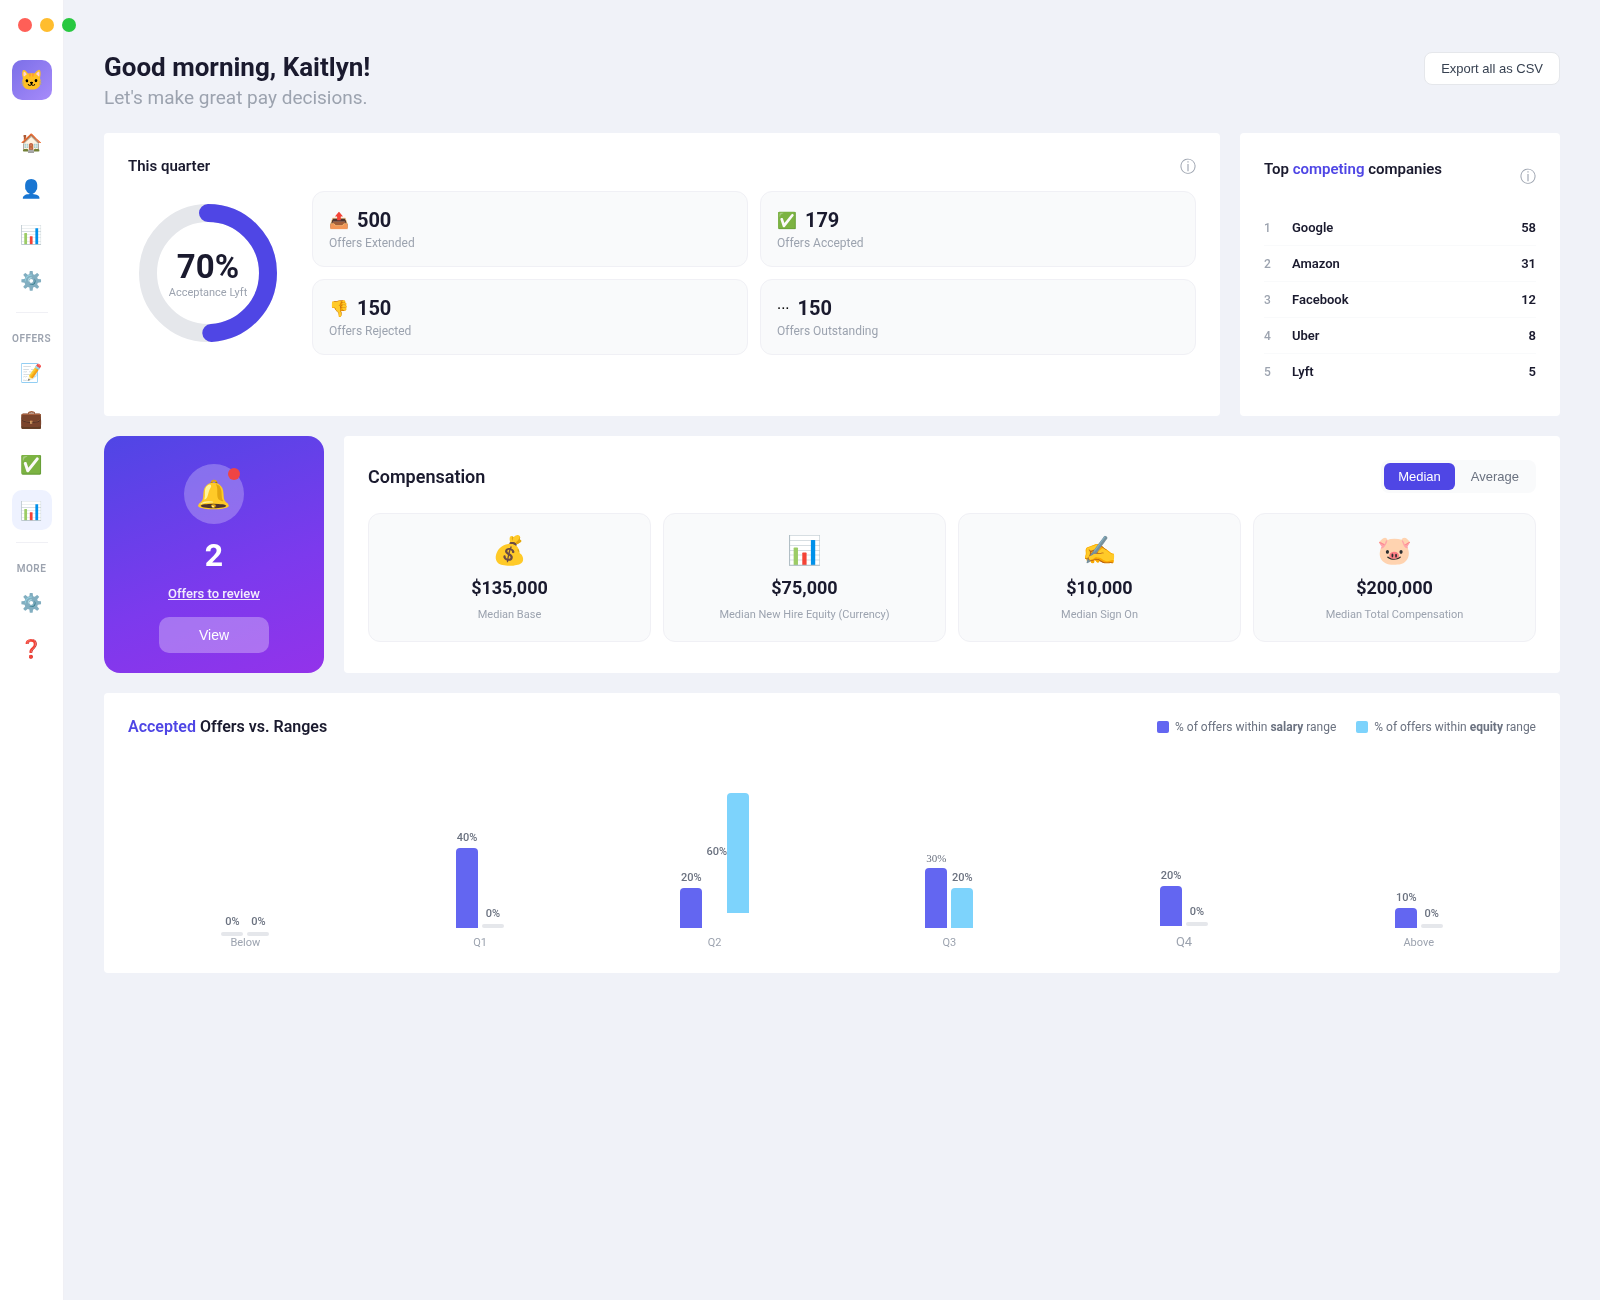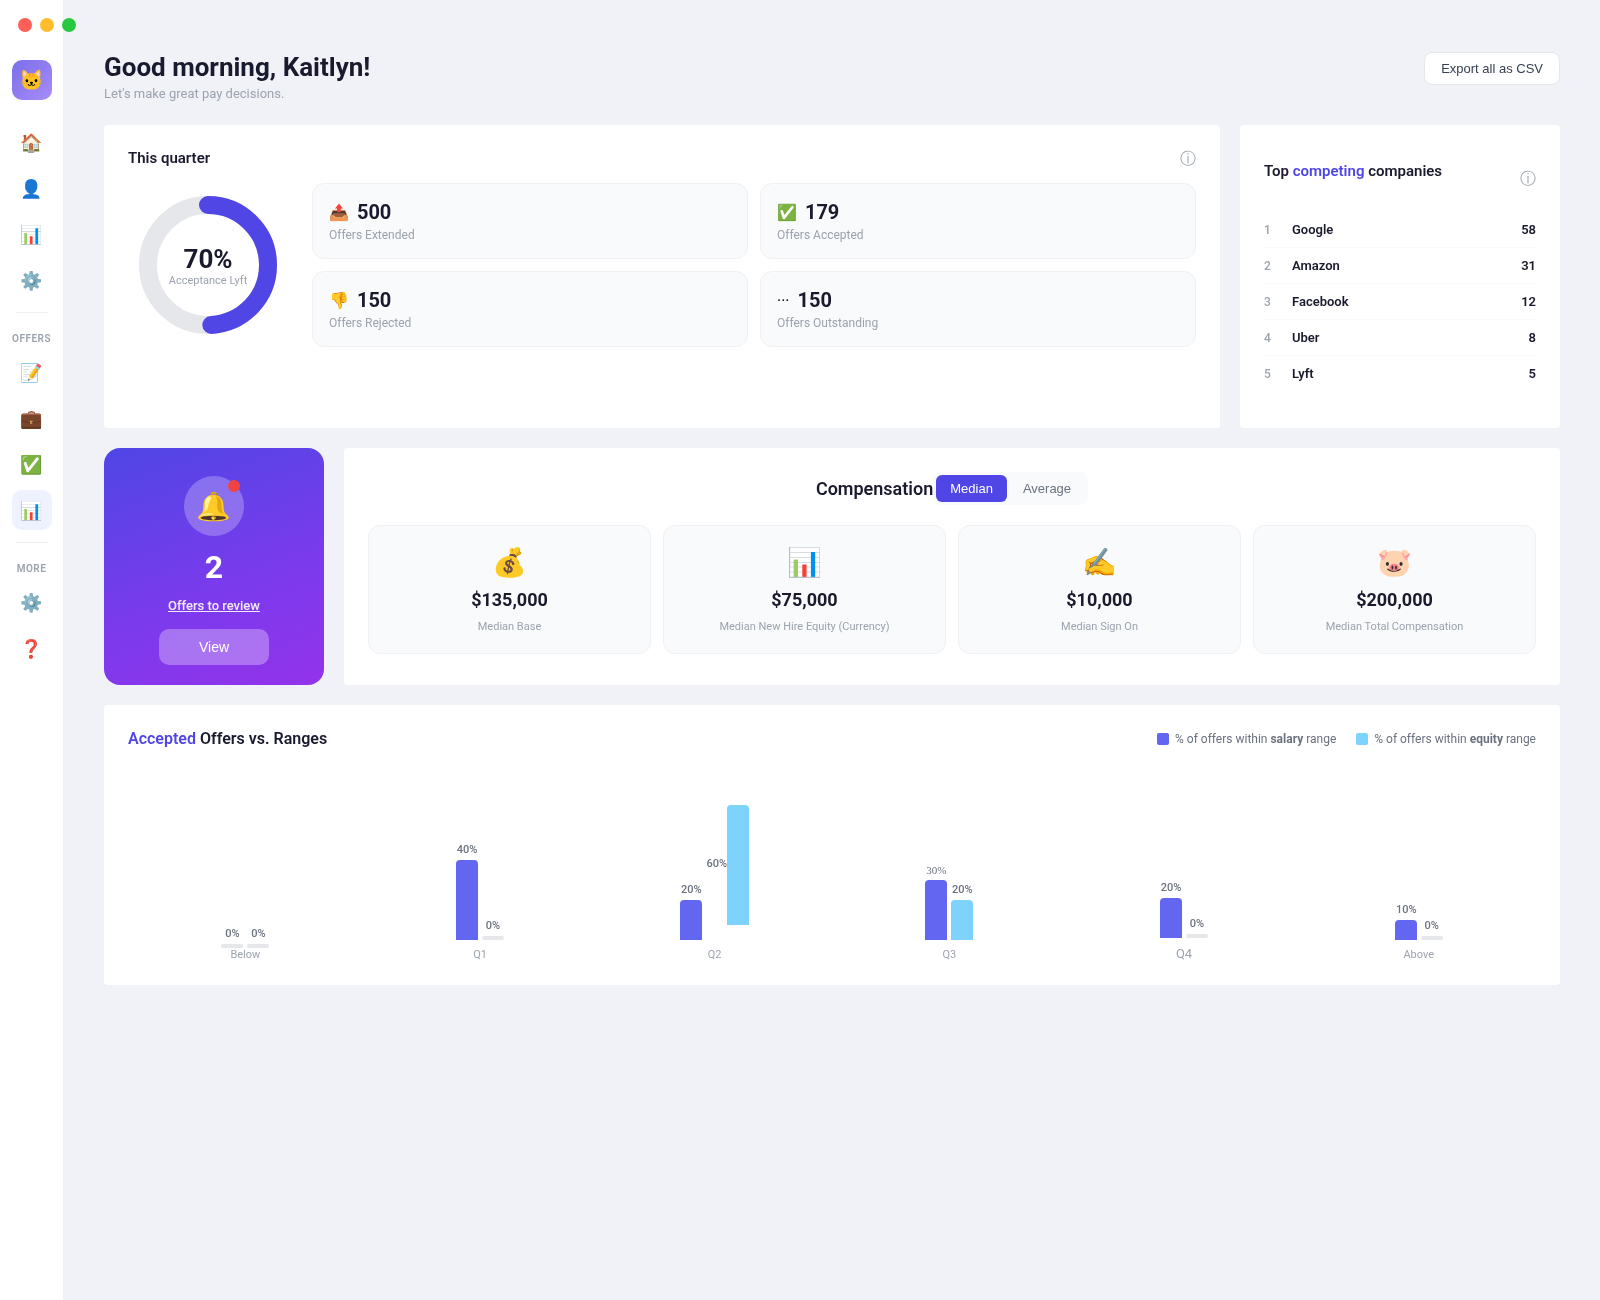--- a/index.html
+++ b/index.html
@@ -96,21 +96,21 @@
       align-items: flex-start;
       justify-content: space-between;
       margin-bottom: 24px;
     }
     .header-title {
       font-size: 26px;
       font-weight: 700;
       color: #1a1a2e;
     }
     .header-subtitle {
-      font-size: 13px;
+      font-size: 19px;
       color: #9ca3af;
       margin-top: 4px;
     }
     .export-btn {
       background: #fff;
       border: 1px solid #e5e7eb;
       border-radius: 8px;
       padding: 8px 16px;
       font-size: 13px;
       color: #374151;
@@ -162,21 +162,21 @@
       flex-shrink: 0;
     }
     .donut-center {
       position: absolute;
       top: 50%;
       left: 50%;
       transform: translate(-50%, -50%);
       text-align: center;
     }
     .donut-percent {
-      font-size: 26px;
+      font-size: 33px;
       font-weight: 700;
       color: #1a1a2e;
     }
     .donut-label {
       font-size: 11px;
       color: #9ca3af;
     }
 
     
     .stats-grid {
@@ -203,21 +203,21 @@
       font-weight: 700;
       color: #1a1a2e;
     }
     .stat-desc {
       font-size: 12px;
       color: #9ca3af;
     }
 
     
     .companies-card {
-      padding: 37px 24px;
+      padding: 27px 24px;
     }
     .companies-title {
       font-size: 15px;
       font-weight: 600;
       color: #1a1a2e;
       margin-bottom: 16px;
     }
     .companies-title span.competing {
       color: #4f46e5;
     }
@@ -309,21 +309,21 @@
       margin-top: 4px;
     }
 
     
     .comp-card {
       padding: 24px;
     }
     .comp-header {
       display: flex;
       align-items: center;
-      justify-content: center;
+      justify-content: space-between;
       margin-bottom: 20px;
     }
     .comp-title {
       font-size: 18px;
       font-weight: 600;
       color: #1a1a2e;
     }
     .comp-toggle {
       display: flex;
       background: #f9fafb;

